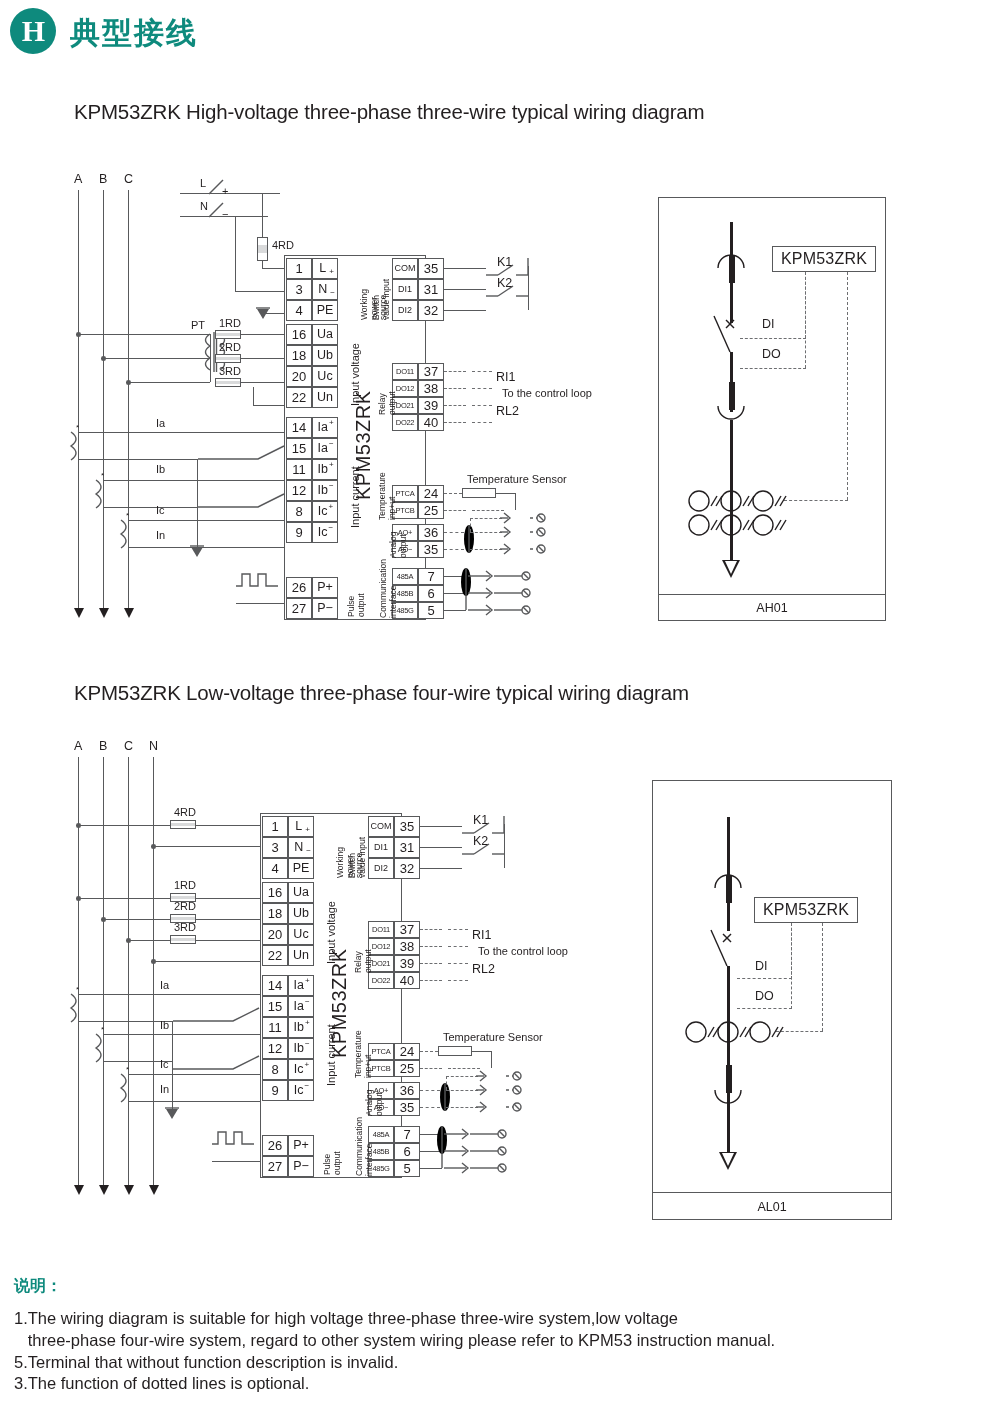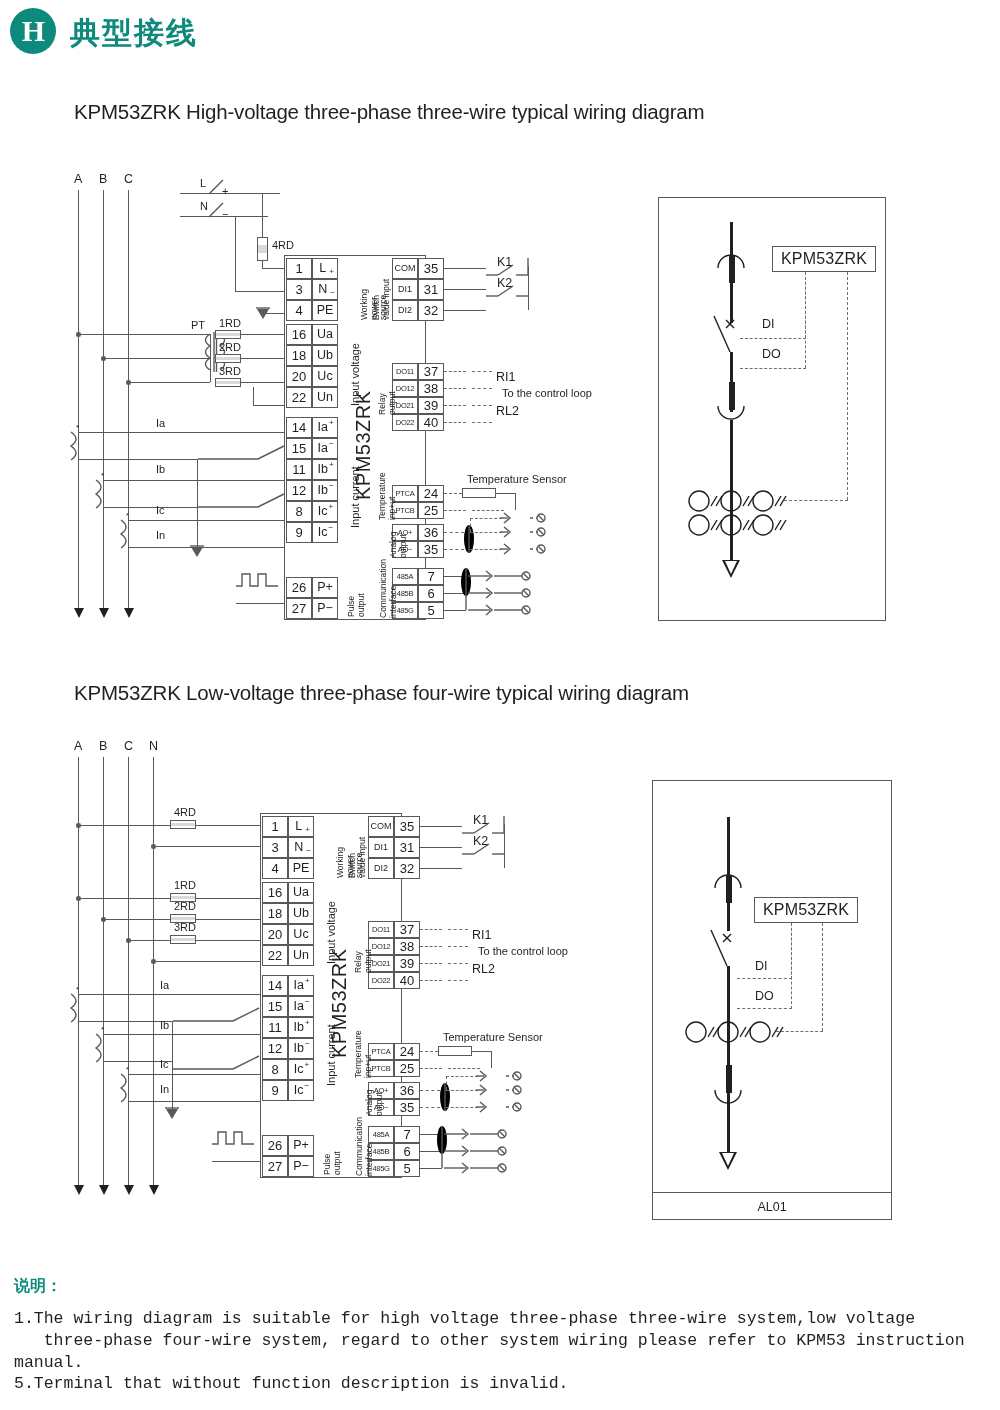--- a/index.html
+++ b/index.html
@@ -123,21 +123,21 @@
     color:#231f20; letter-spacing:0.2px;
   }
 
   
   #notes { position:absolute; left:14px; top:1276px; width:975px; }
   #notes-title {
     font-size:16px; font-weight:bold; color:#0e8a7d;
     font-family:"DejaVu Sans", sans-serif; margin-bottom:11px;
   }
   #notes ol { list-style:none; margin:0; padding:0; }
-  #notes li { font-size:16.5px; line-height:1.32; color:#231f20; white-space:pre-wrap;font-family:Liberation Mono, monospace; }
+  #notes li { font-size:16.5px; line-height:1.32; color:#231f20; white-space:pre-wrap; }
 </style>
 </head>
 <body>
 
 <div id="header">
   <div id="logo-mark">
     <div class="glyph">H</div>
   </div>
   <div id="header-title">典型接线</div>
 </div>
@@ -454,20 +454,21 @@
       <line x1="26" y1="6" x2="54" y2="6"></line>
     <circle cx="58" cy="23" r="4"></circle>
       <line x1="55" y1="20" x2="61" y2="26"></line>
       <line x1="26" y1="23" x2="54" y2="23"></line>
     <circle cx="58" cy="40" r="4"></circle>
       <line x1="55" y1="37" x2="61" y2="43"></line>
       <line x1="26" y1="40" x2="54" y2="40"></line>
   </svg>
 
   <div class="panel" style="left:658px;top:197px;width:228px;height:424px;"></div>
+  <div class="panel-caption" style="left:658px;top:594px;width:228px;height:27px;">AH01</div>
 
   <div class="wire bold v" style="left:730px;top:222px;height:44px;"></div>
   <svg class="sym dark" style="left:716px;top:252px;" width="30" height="20">
     <path d="M2 16 A13 13 0 0 1 28 16" stroke-width="2.2"></path>
   </svg>
   <div class="wire bold v" style="left:729px;top:255px;height:28px;width:6px;background:#231f20;"></div>
   <div class="wire bold v" style="left:730px;top:283px;height:40px;"></div>
   <svg class="sym dark" style="left:708px;top:314px;" width="40" height="44">
     <line x1="22" y1="38" x2="6" y2="2" stroke-width="2.6"></line>
     <line x1="18" y1="6" x2="26" y2="14" stroke-width="2"></line>
@@ -846,14 +847,15 @@
       <line x1="94" y1="18" x2="100" y2="8" stroke-width="1.6"></line>
   </svg>
 </div>
 
 <div id="notes">
   <div id="notes-title">说明：</div>
   <ol>
     <li>1.The wiring diagram is suitable for high voltage three-phase three-wire system,low voltage
    three-phase four-wire system, regard to other system wiring please refer to KPM53 instruction manual.</li>
     <li>5.Terminal that without function description is invalid.</li>
+    <li>3.The function of dotted lines is optional.</li>
   </ol>
 </div>
 
 </body></html>

